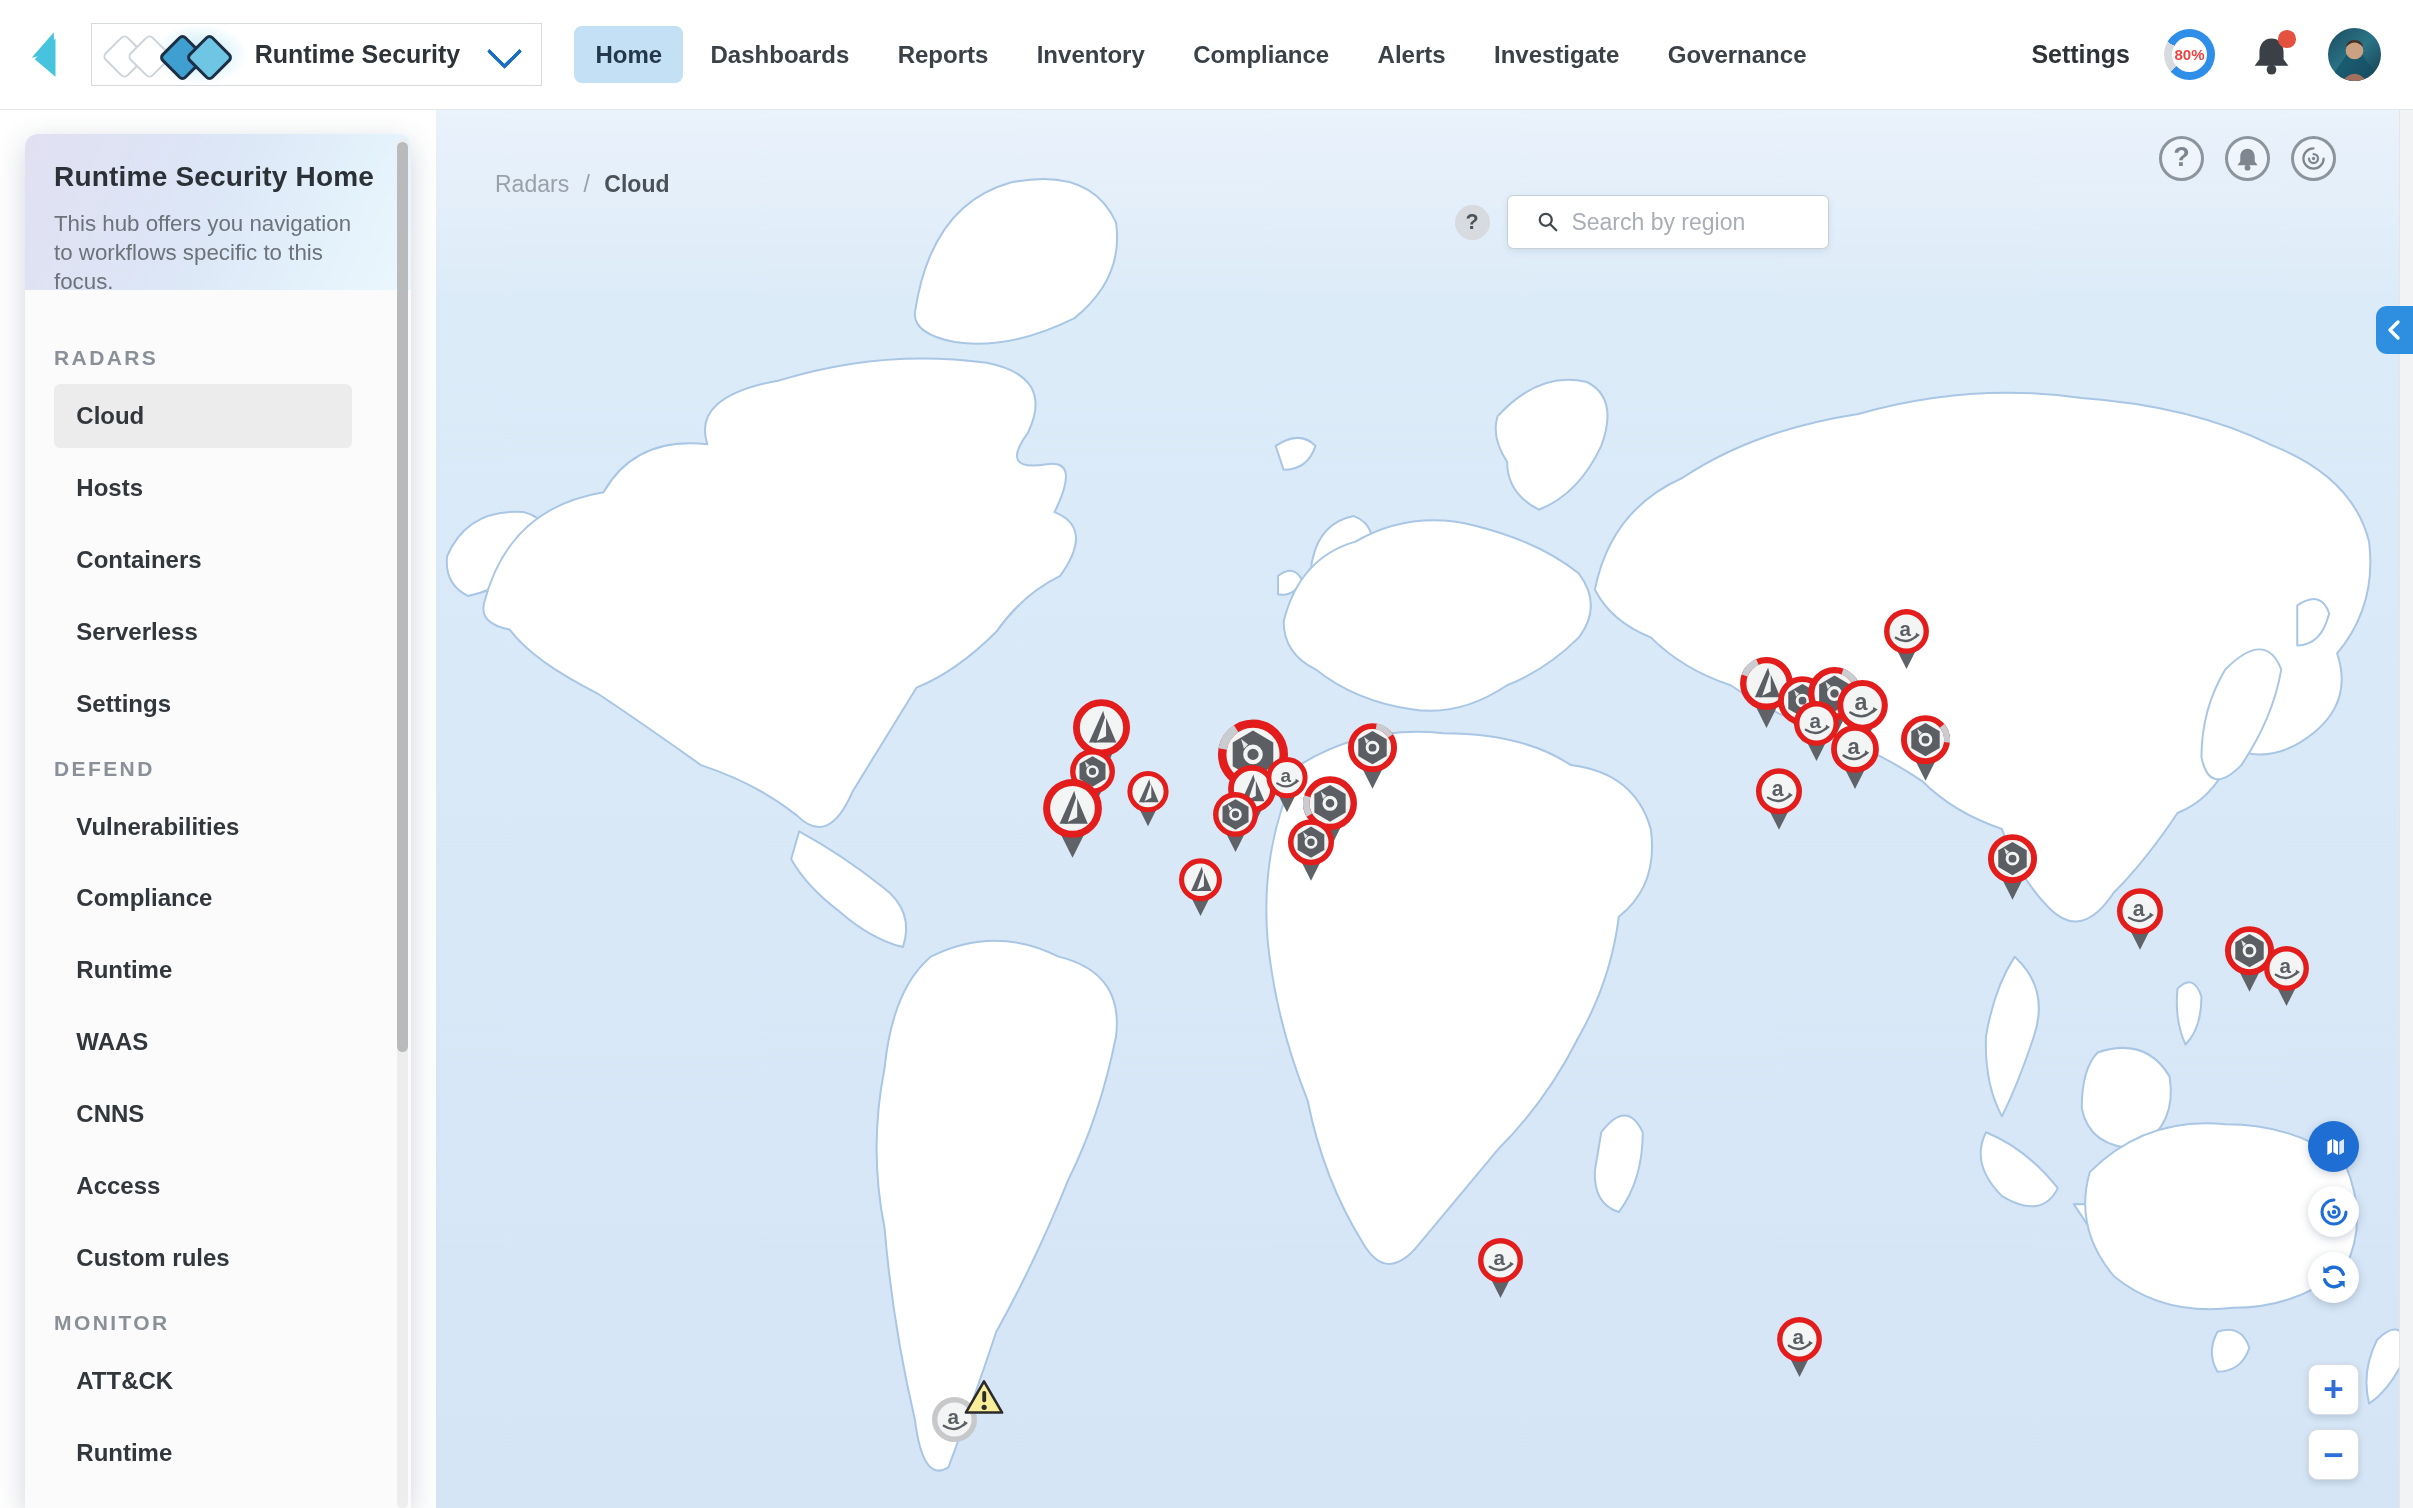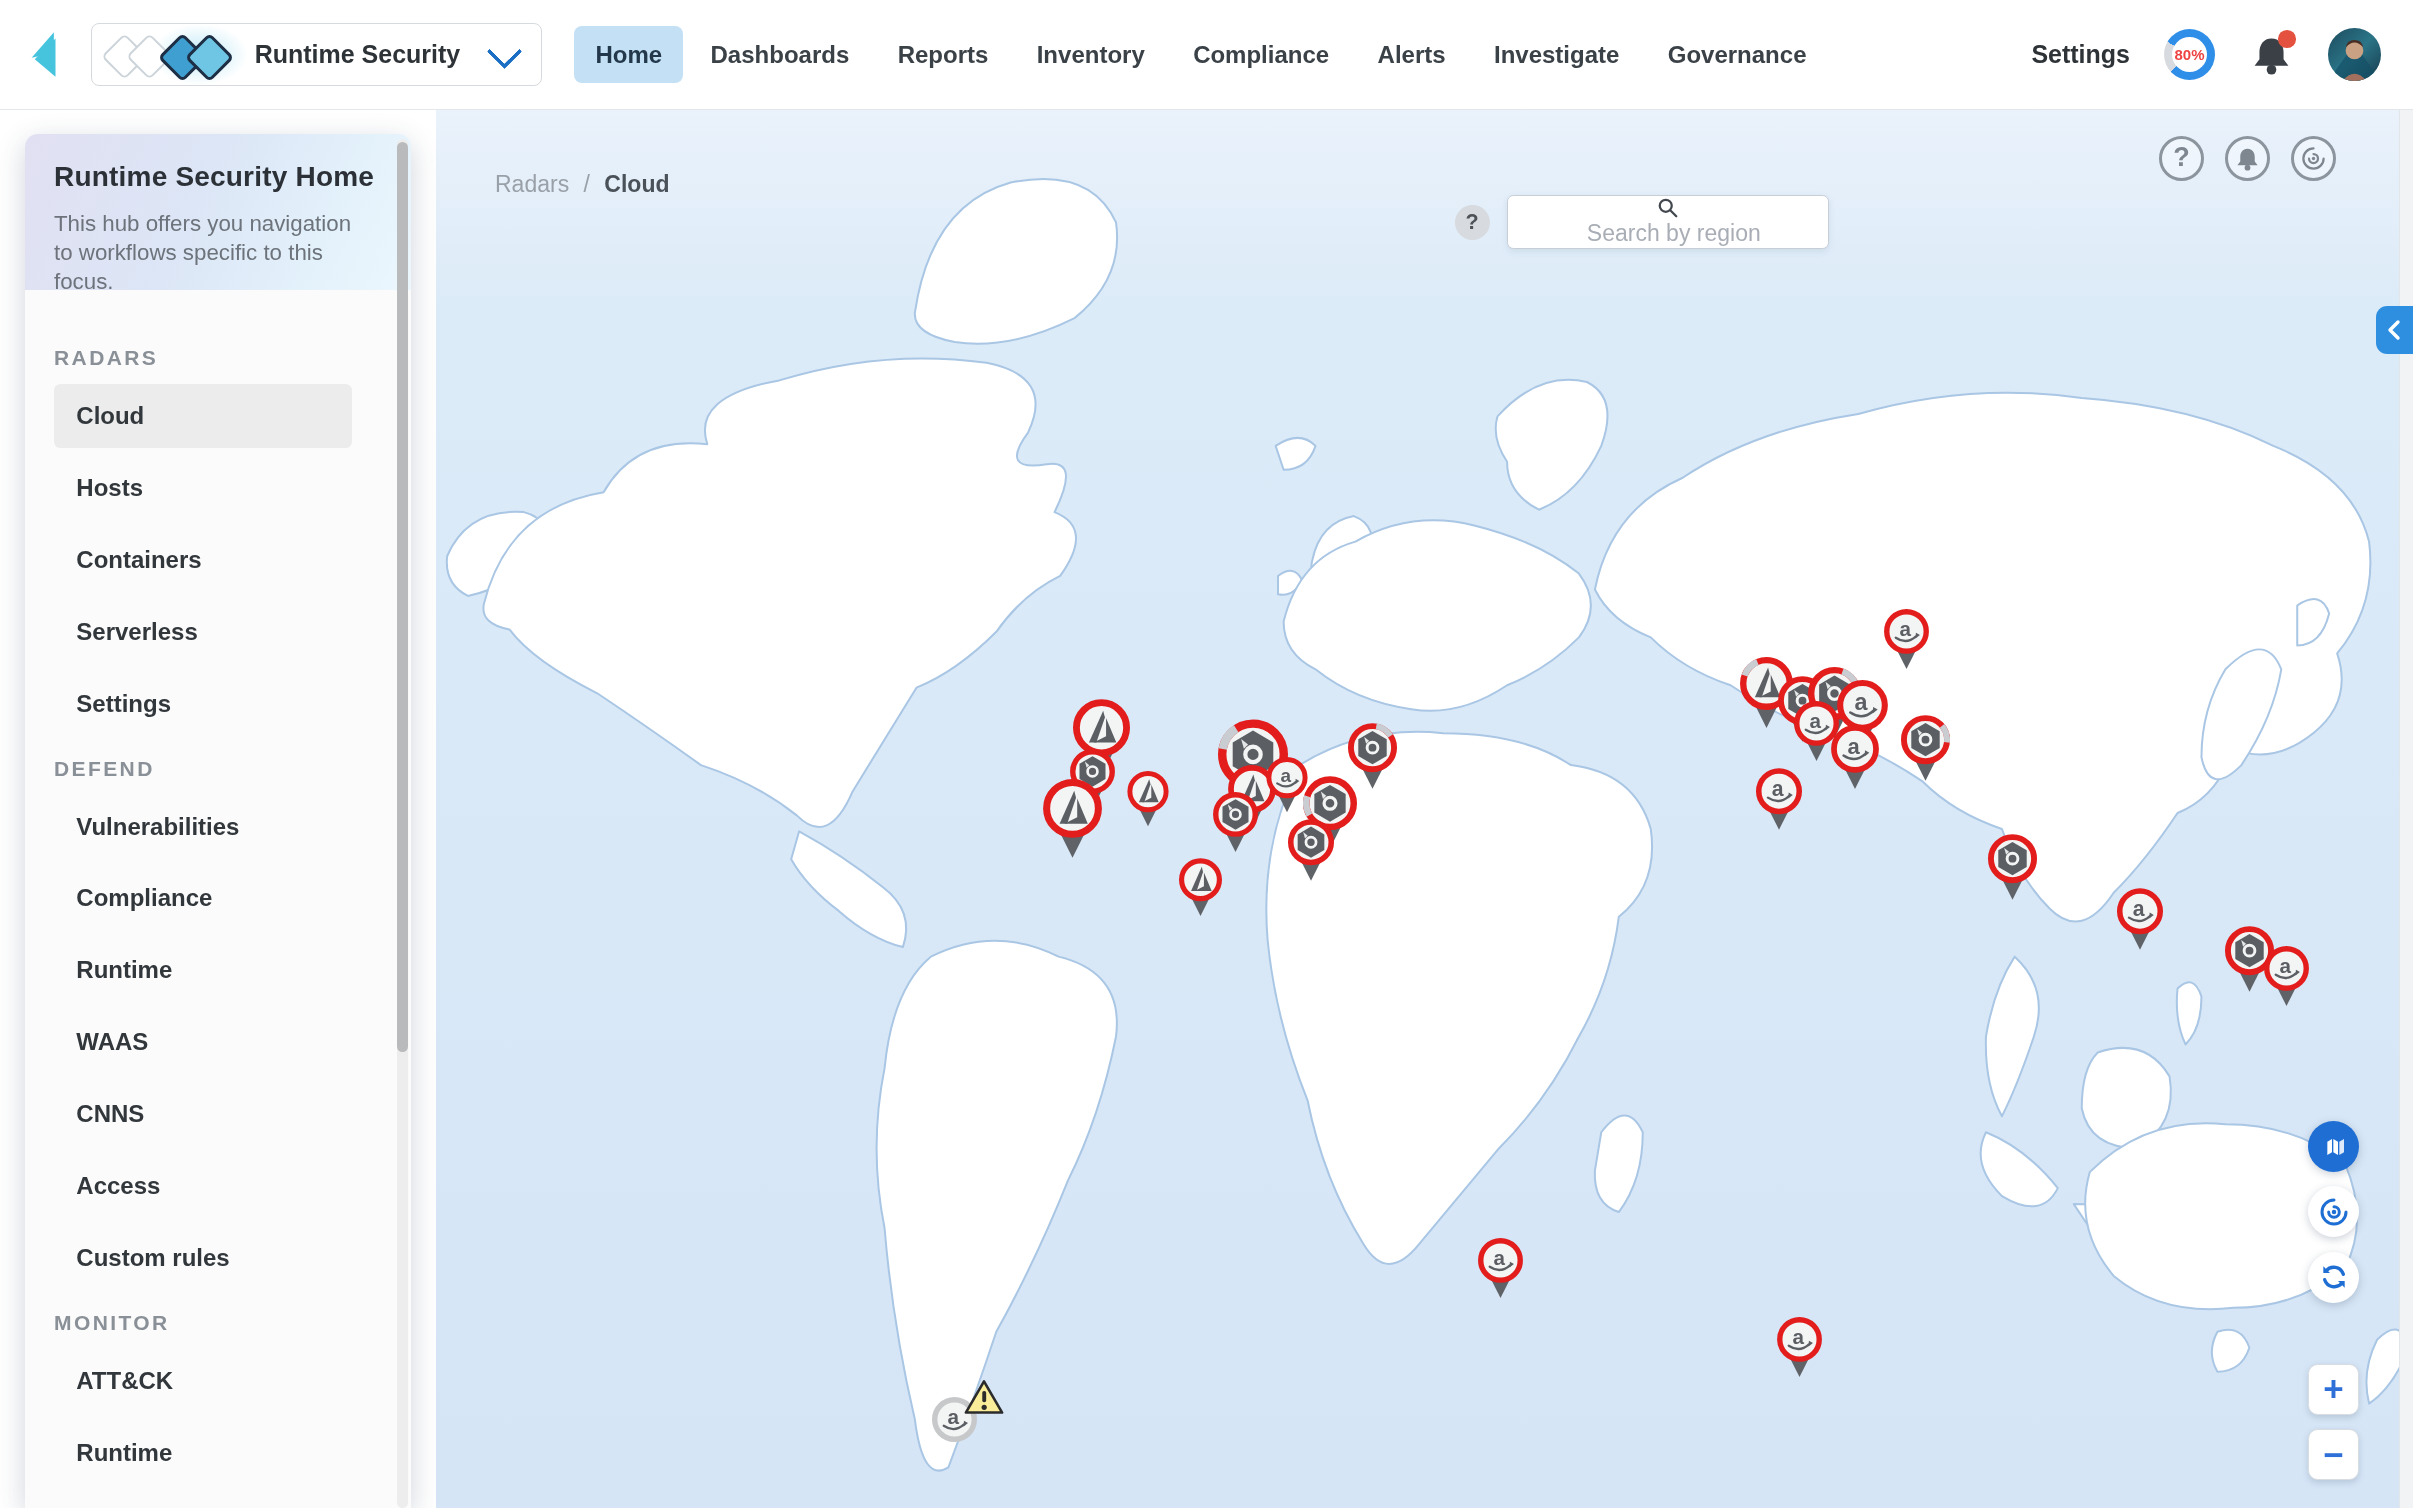--- a/index.html
+++ b/index.html
@@ -3,21 +3,21 @@
 <meta charset="utf-8">
 <style>
   html,body{margin:0;padding:0;background:#fff;}
   .app{position:relative;width:2413px;height:1508px;overflow:hidden;
        font-family:"Liberation Sans",sans-serif;color:#3a4147;}
 
   
   .header{position:absolute;left:0;top:0;width:2413px;height:109px;background:#fff;
           border-bottom:1.6px solid #e4e7ea;display:flex;align-items:center;z-index:50;}
   .logo{width:51px;height:51px;margin-left:22.3px;flex:0 0 auto;}
-  .switcher{display:flex;align-items:center;gap:14.4px;border:1.6px solid #d6dade;border-radius:8px;
+  .switcher{display:flex;align-items:center;gap:14.4px;border:1.6px solid #d6dade;border-radius:0;
             height:61px;padding:0 21px 0 14.4px;margin-left:17.6px;background:#fff;cursor:pointer;}
   .diamonds{position:relative;width:134px;height:51px;}
   .diamond{position:absolute;top:11.2px;width:29px;height:29px;transform:rotate(45deg);border-radius:5.6px;}
   .d1{left:1.6px;background:#fff;border:2.4px solid #ccd4da;}
   .d2{left:27px;background:#fff;border:2.4px solid #ccd4da;}
   .glow{position:absolute;left:46px;top:-4.8px;width:96px;height:61px;border-radius:50%;
         background:radial-gradient(closest-side,#bfe9f6,rgba(191,233,246,0));}
   .d3{left:59px;background:#3f9fd0;border:3.2px solid #1d2f45;}
   .d4{left:86px;background:#6fc6e4;border:3.2px solid #1d2f45;}
   .switcher-label{font-size:25px;font-weight:700;color:#2e3338;}
@@ -71,21 +71,21 @@
 
   .filter-row{position:absolute;left:1001px;top:86px;display:flex;align-items:center;z-index:10;}
   .input-box{display:flex;align-items:center;background:#fff;border:1.6px solid #c8ced6;border-radius:6.4px;
              box-shadow:0 2.4px 6.4px rgba(60,80,110,.10);height:54px;box-sizing:border-box;}
   .filter-box{width:501px;padding:0 17.6px;}
   .filter-box .ph{flex:1;margin-left:12.8px;}
   .ph{font-size:23px;color:#a9aeb6;}
   .clear-x{font-size:24px;color:#9aa0a8;cursor:pointer;padding:0 3.2px;}
   .help-badge{width:35px;height:35px;border-radius:50%;background:#d7dade;color:#4c5258;
               font-size:21.5px;font-weight:700;display:flex;align-items:center;justify-content:center;margin:0 17.6px;cursor:pointer;}
-  .search-box{width:322px;padding:0 28px;flex-direction:column;}
+  .search-box{width:322px;padding:0 28px;}
   .search-box .ph{margin-left:11.2px;}
   .collapse-tab{position:absolute;right:0px;top:89px;width:37px;height:48px;background:#2e8fe0;
                 border-radius:11.2px 0 0 11.2px;display:flex;align-items:center;justify-content:center;cursor:pointer;z-index:45;}
 
   
   .marker{position:absolute;z-index:5;}
   .warn-badge{position:absolute;z-index:6;}
 
   
   .map-controls{position:absolute;right:42px;bottom:29px;display:flex;flex-direction:column;align-items:center;gap:14.4px;z-index:20;}

